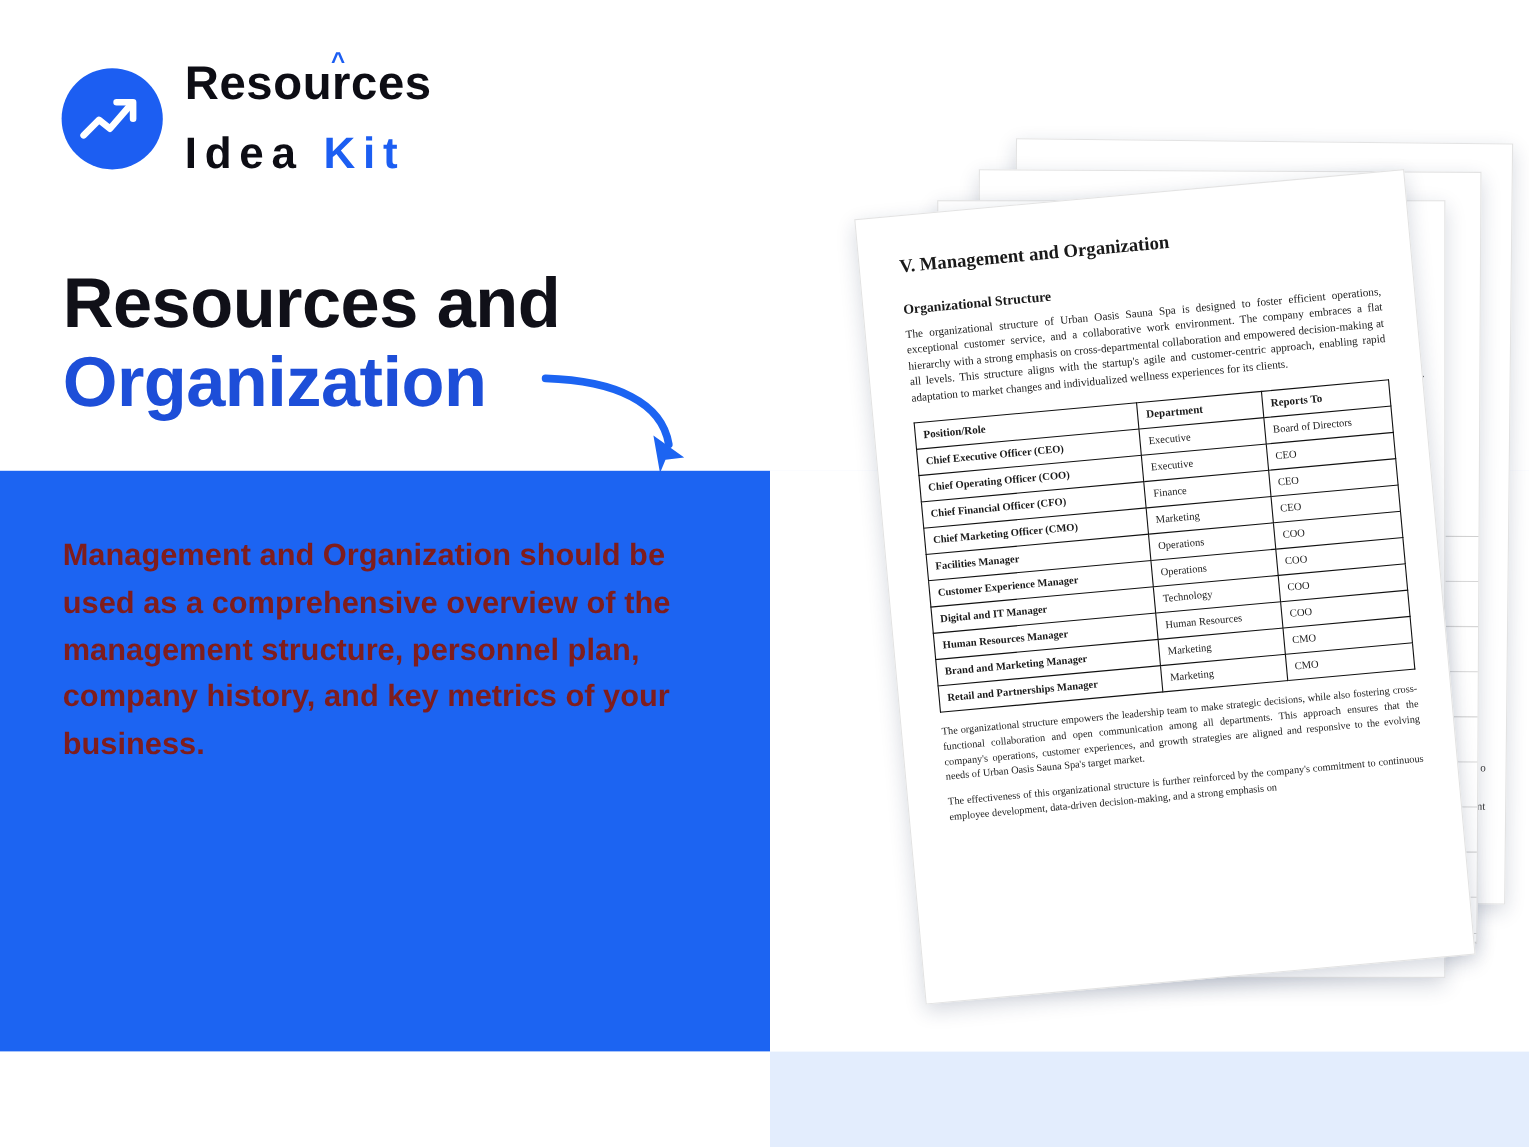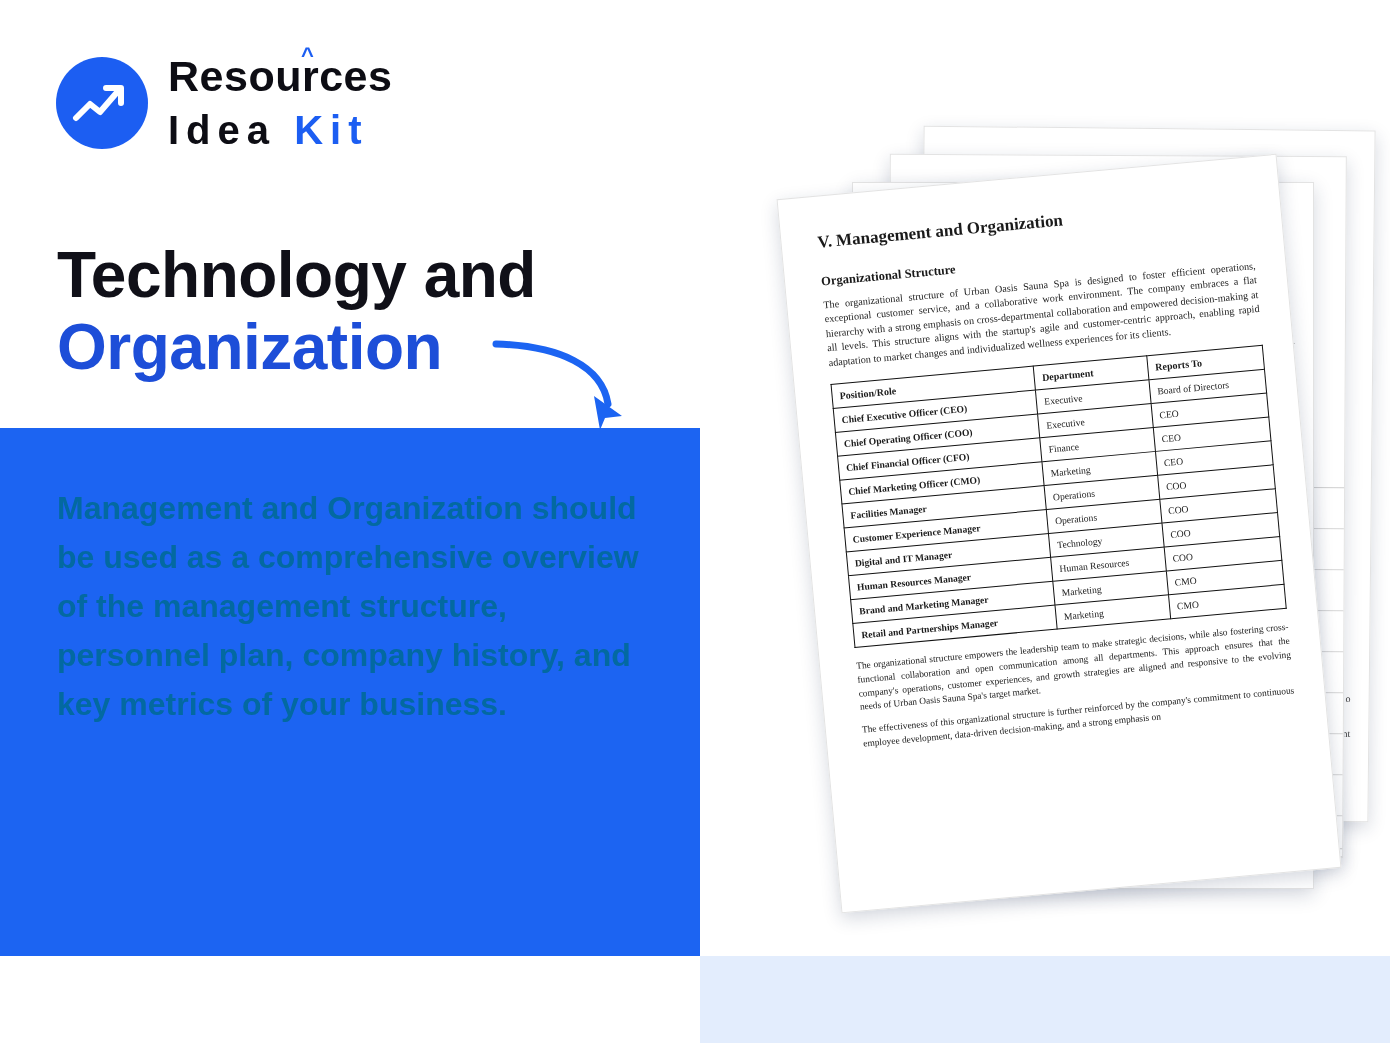--- a/index.html
+++ b/index.html
@@ -81,21 +81,21 @@
     position: relative;
   }
   .logo-line1 .hat {
     position: absolute;
     left: 133px;
     top: -10px;
     font-size: 22px;
     color: #1c5ef2;
   }
   .logo-line2 {
-    margin-top: 12px;
+    margin-top: 22px;
     font-size: 40px;
     font-weight: bold;
     letter-spacing: 7px;
     color: #0d0d14;
   }
   .logo-line2 .kit {
     color: #1c5ef2;
   }
 
   
@@ -116,24 +116,24 @@
     position: absolute;
     left: 490px;
     top: 330px;
   }
 
   
   .blue-paragraph {
     position: absolute;
     left: 57px; top: 484px;
     width: 590px;
-    font-size: 32px;
+    font-size: 28px;
     font-weight: bold;
     line-height: 1.53;
-    color: #0369a1;
+    color: #7f1d1d;
   }
 
   
   .docs {
     position: absolute;
     left: 620px;
     top: 120px;
     width: 770px;
     height: 790px;
   }
@@ -267,21 +267,21 @@
       <span>Resources</span>
       <span class="hat">^</span>
     </div>
     <div class="logo-line2">
       <span>Idea </span><span class="kit">Kit</span>
     </div>
   </div>
 </div>
 
 <div class="headline">
-  <div>Technology and</div>
+  <div>Resources and</div>
   <div class="accent">Organization</div>
 </div>
 
 <div class="arrow-svg">
   <svg width="150" height="110" viewBox="0 0 150 110" aria-hidden="true">
     <path d="M6 14 C70 16, 112 36, 118 74" fill="none" stroke="#1c64f2" stroke-width="7" stroke-linecap="round"></path>
     <polygon points="104,66 132,86 115,88 110,100" fill="#1c64f2"></polygon>
   </svg>
 </div>
 

